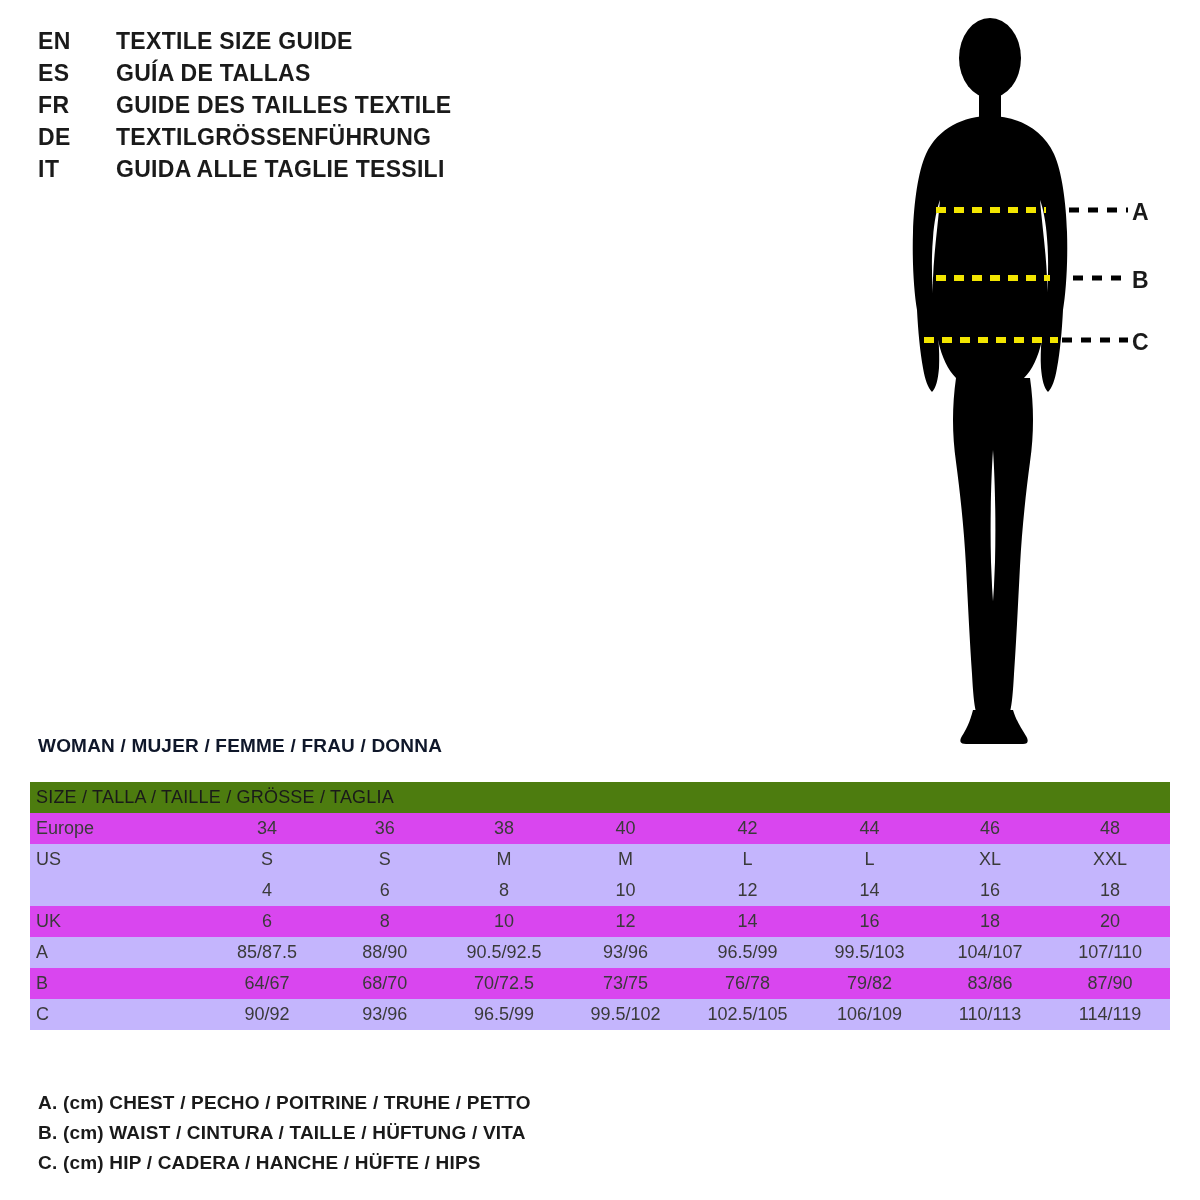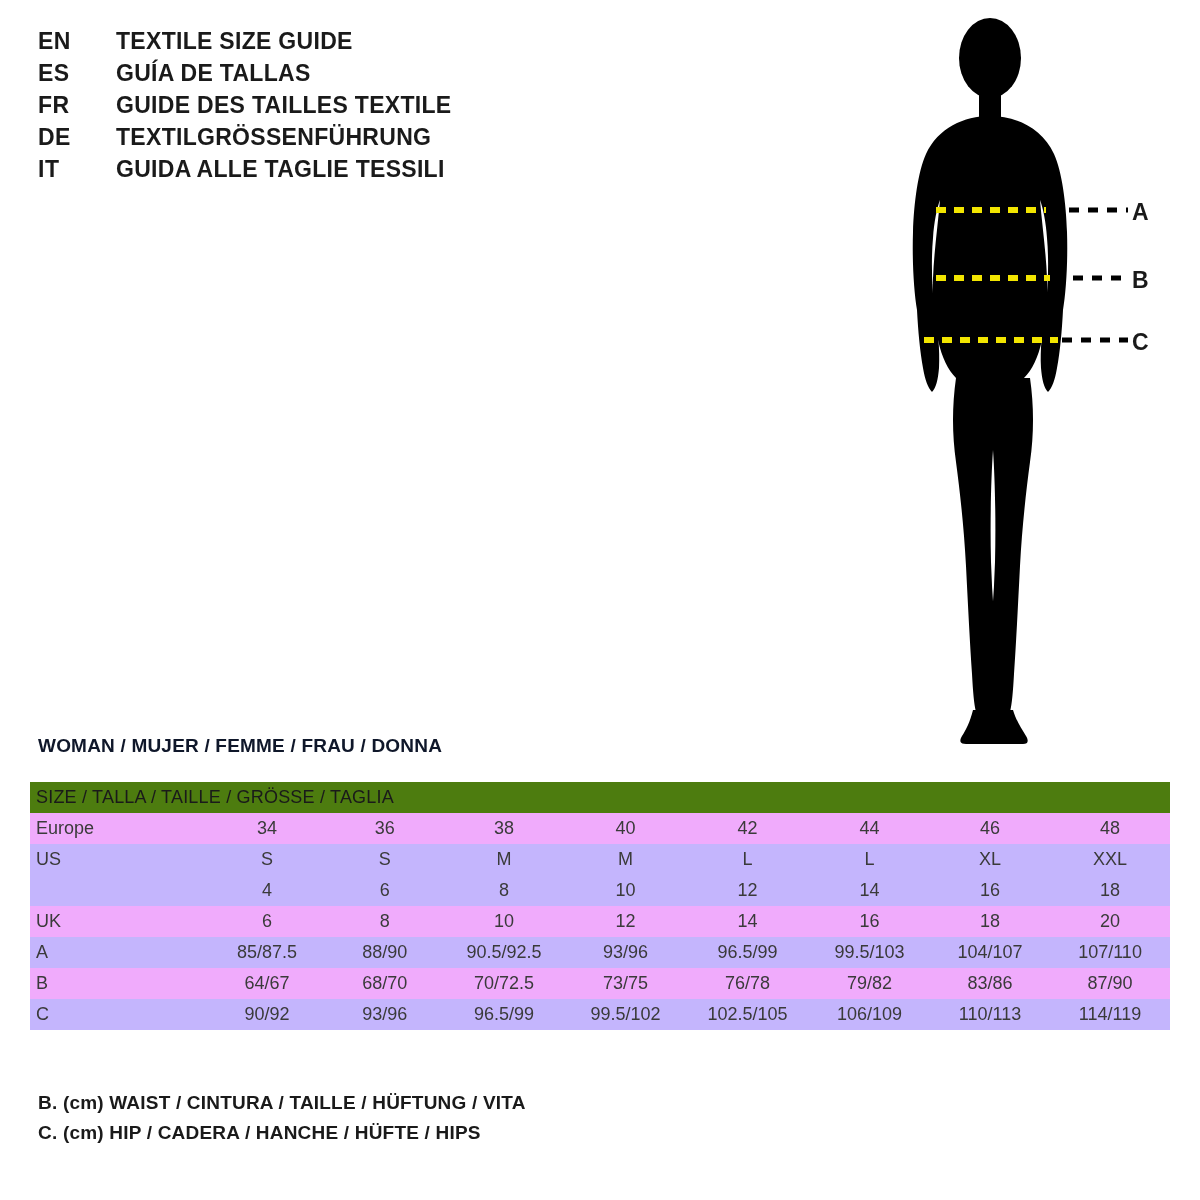--- a/index.html
+++ b/index.html
@@ -93,21 +93,21 @@
     background: #4d7c0f;
     color: #1a1a1a;
     font-weight: normal;
     font-size: 18px;
     letter-spacing: 0.2px;
   }
   #size-table tr.shade td {
     background: #c4b5fd;
   }
   #size-table tr.plain td {
-    background: #f0abfc;
+    background: #d946ef;
   }
   td.label-cell {
     text-align: left;
     padding-left: 12px;
     width: 190px;
   }
   td.val-cell {
     text-align: center;
     width: 118px;
     margin-top: 24px;
@@ -317,15 +317,16 @@
       <td class="val-cell">99.5/102</td>
       <td class="val-cell">102.5/105</td>
       <td class="val-cell">106/109</td>
       <td class="val-cell">110/113</td>
       <td class="val-cell">114/119</td>
     </tr>
   </tbody>
 </table>
 
 <div id="legend">
+  <div class="legend-line">A. (cm) CHEST / PECHO / POITRINE / TRUHE / PETTO</div>
   <div class="legend-line">B. (cm) WAIST / CINTURA / TAILLE / HÜFTUNG / VITA</div>
   <div class="legend-line">C. (cm) HIP / CADERA / HANCHE / HÜFTE / HIPS</div>
 </div>
 
 </body></html>

